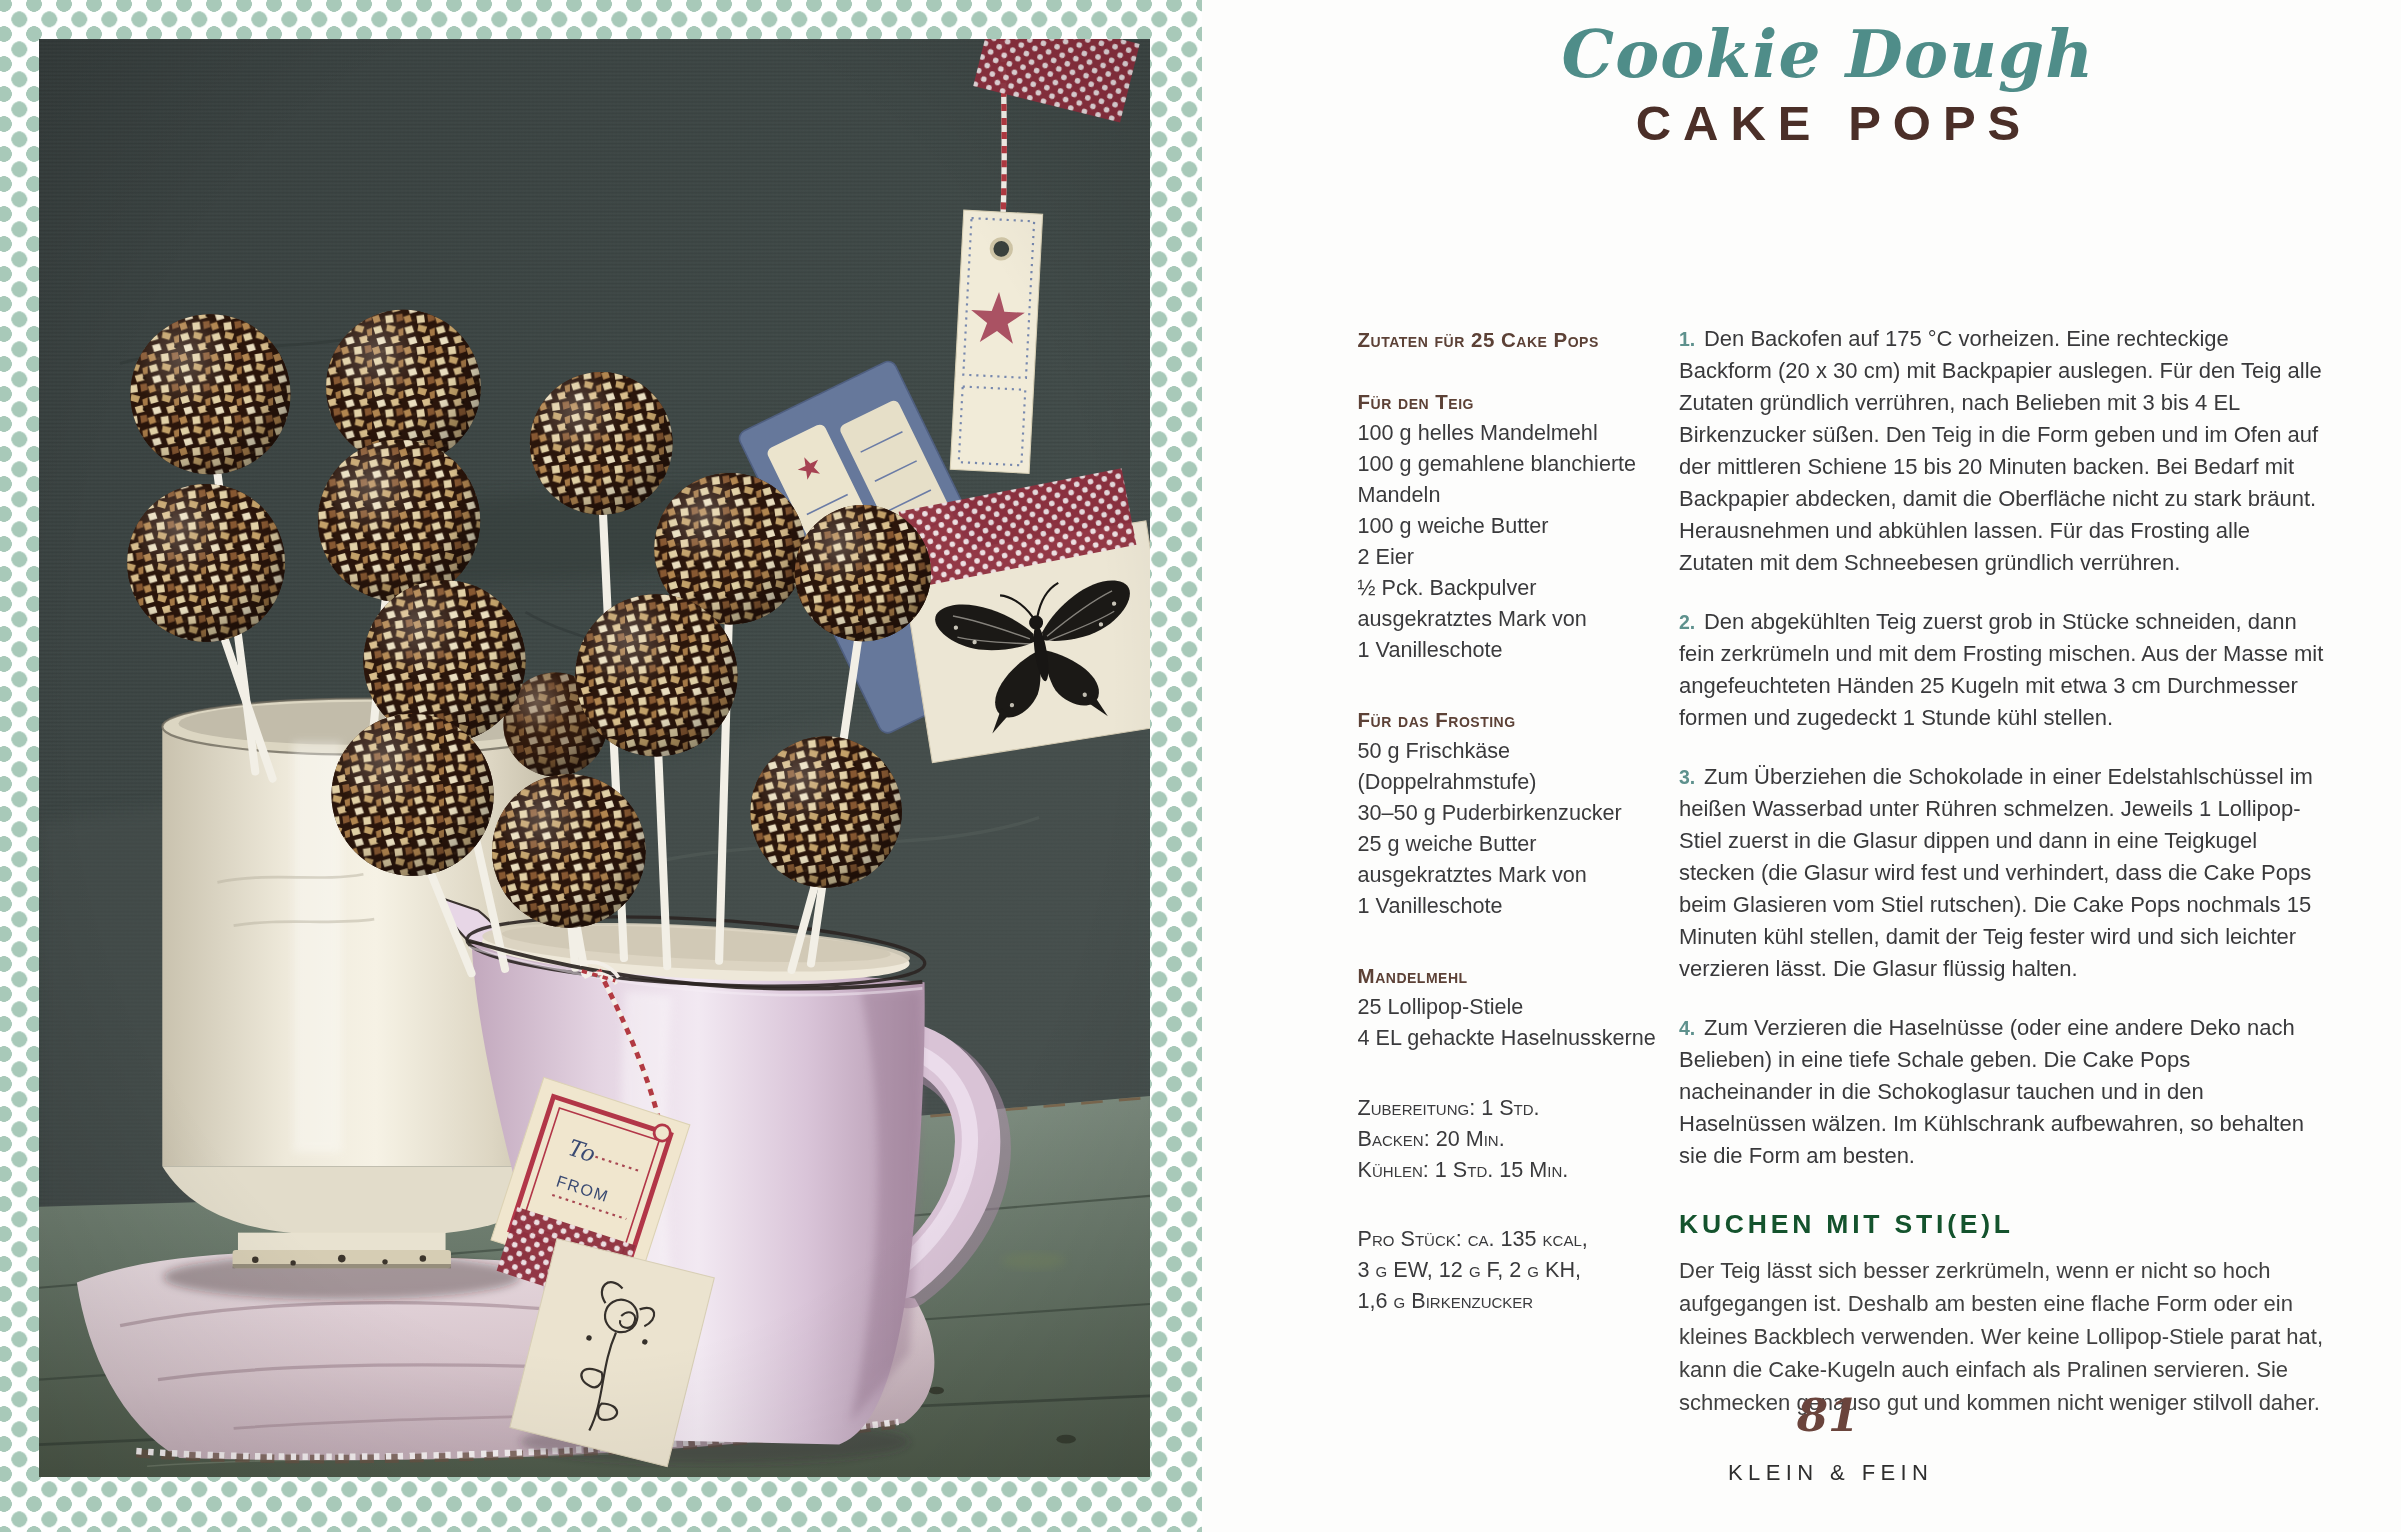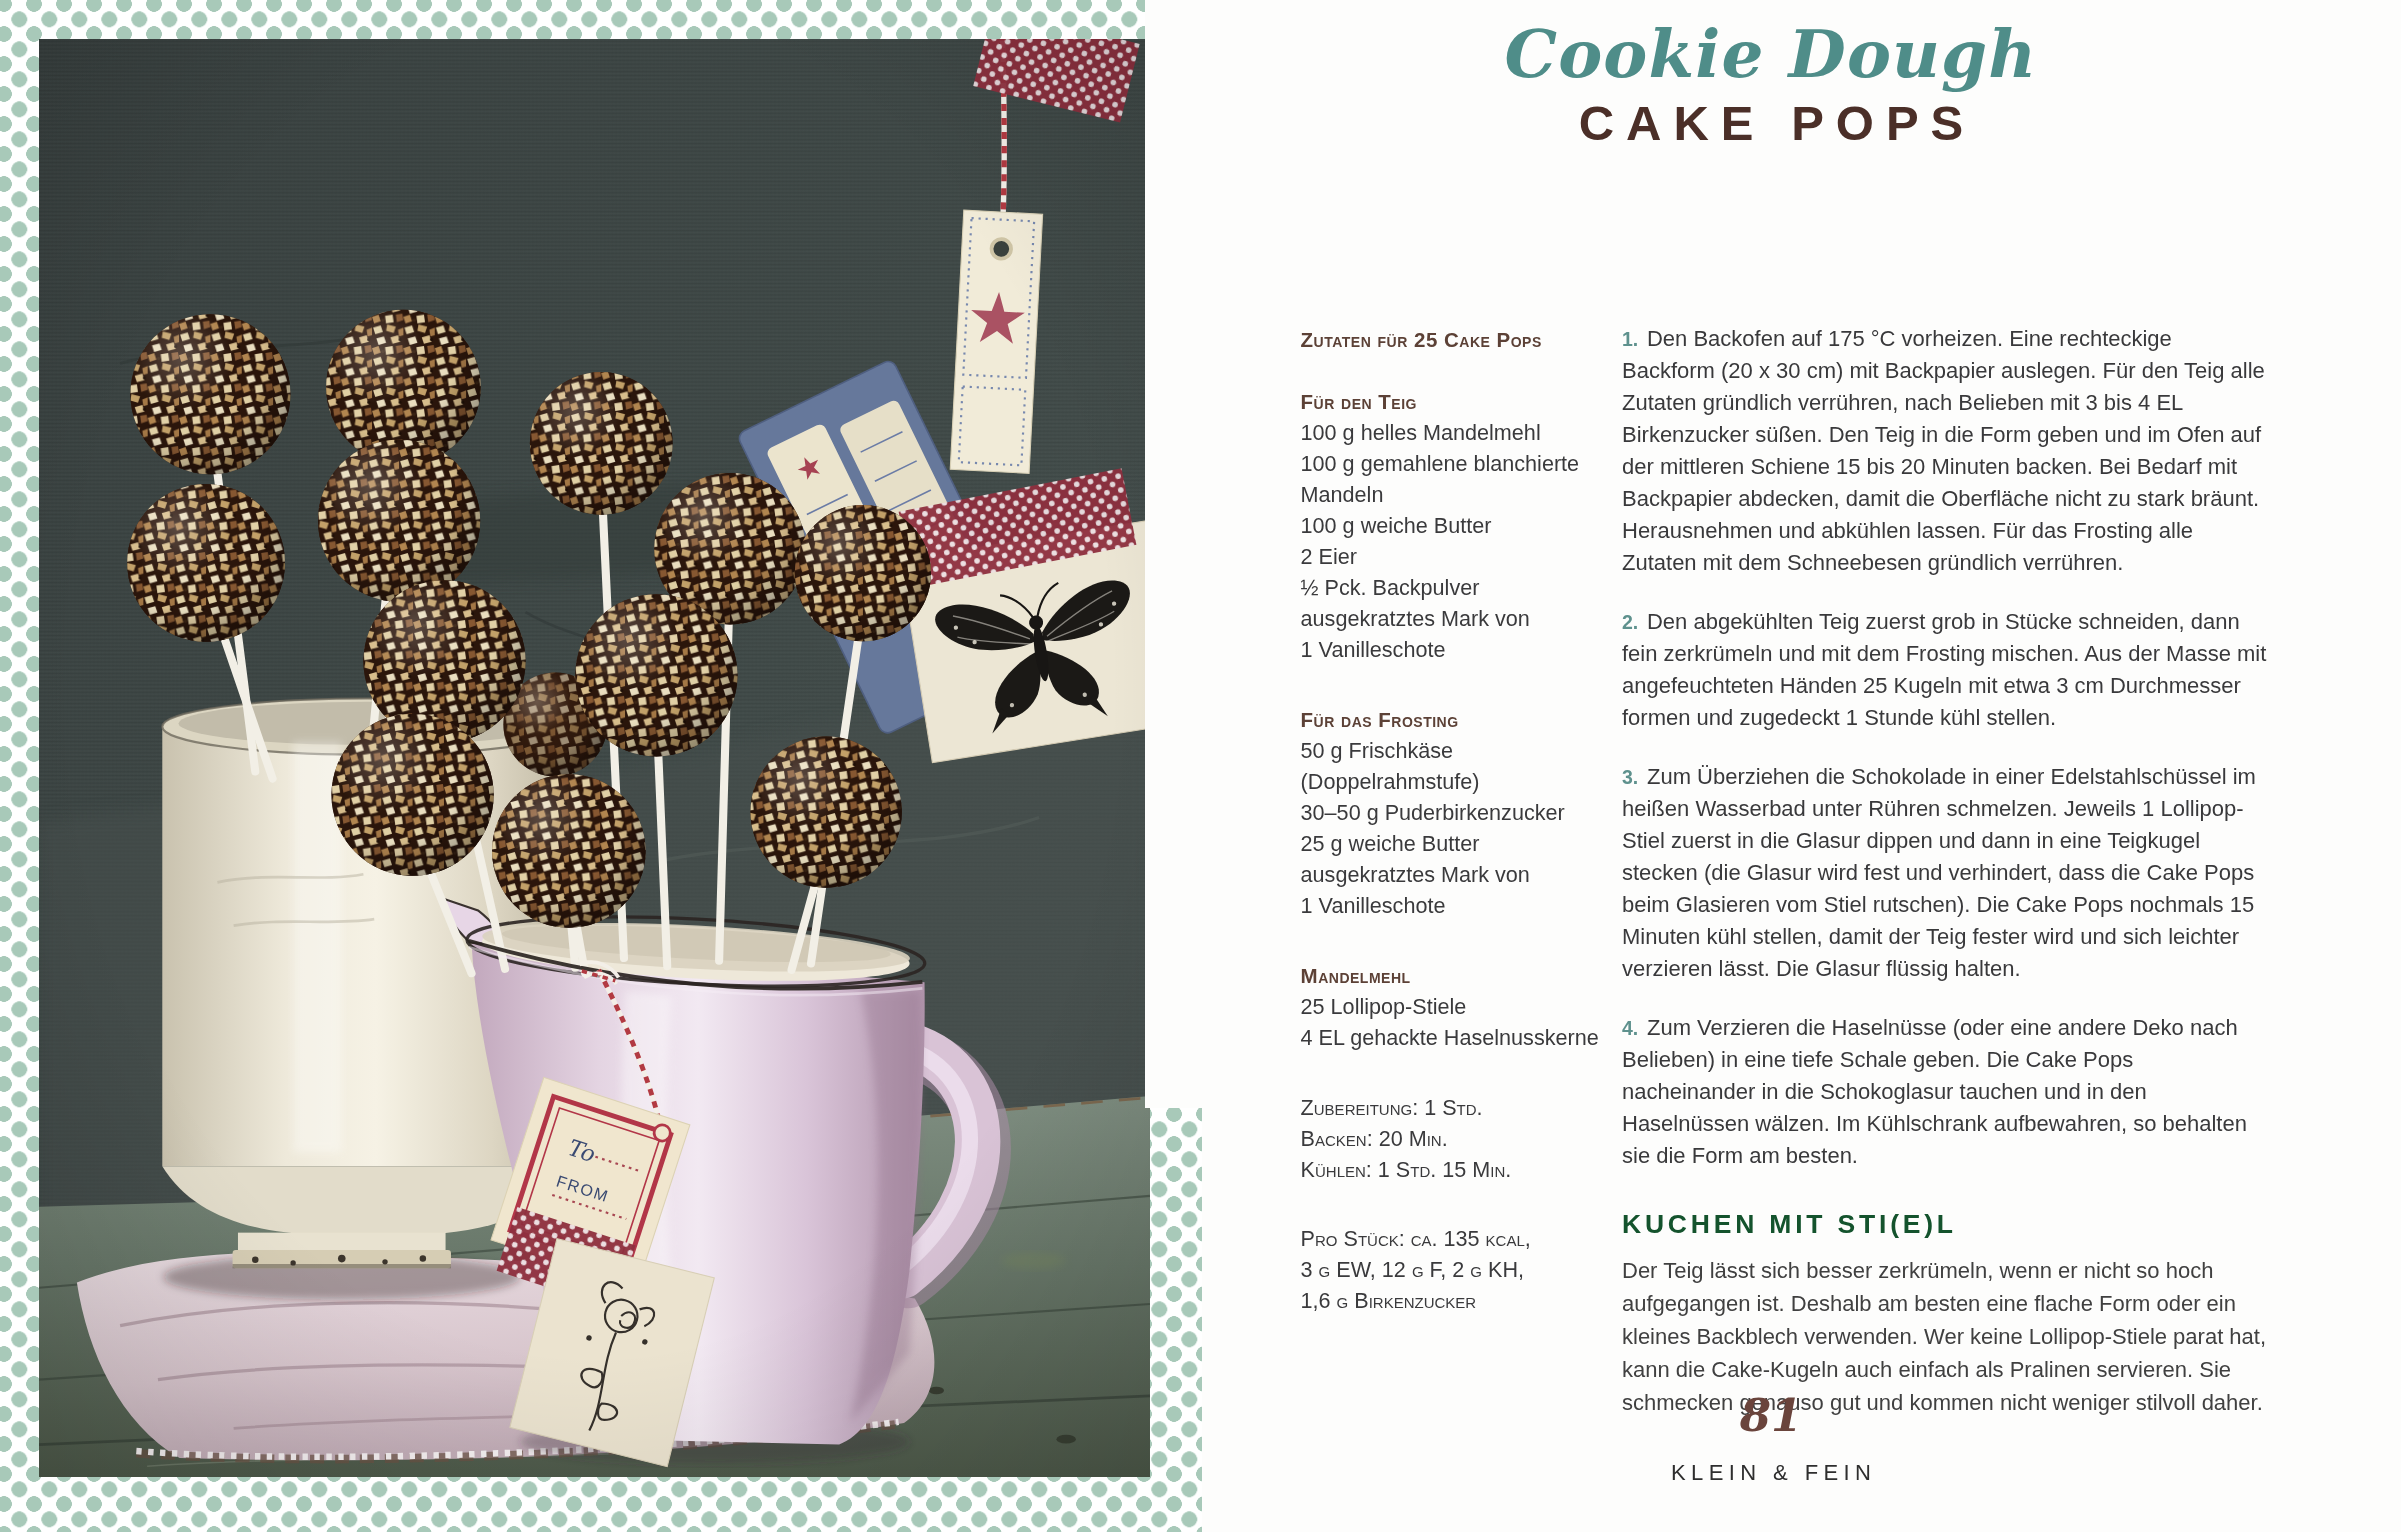--- a/index.html
+++ b/index.html
@@ -19,21 +19,21 @@
     background-size:30px 30px,30px 30px;
     background-position:4.3px 4.3px,19px 19px;
   }
   .photo{
     position:absolute;left:39px;top:39px;width:1111px;height:1438px;
     overflow:hidden;background:#3e4745;
   }
   .photo svg{display:block;width:1111px;height:1438px;}
 
   
-  .right-page{position:absolute;left:1145px;top:0;width:1200px;height:1108px;background:#fdfdfc;}
+  .right-page{position:absolute;left:1202px;top:0;width:1200px;height:1108px;background:#fdfdfc;}
   .content{position:absolute;left:134px;top:0;width:984px;height:1533px;}
 
   .title-script{
     position:absolute;top:15px;left:0;width:100%;text-align:center;
     font-family:"DejaVu Serif", serif;font-style:italic;font-weight:bold;
     font-size:66px;color:#4f8d89;letter-spacing:1.1px;
   }
   .title-main{
     position:absolute;top:95px;left:0;width:100%;text-align:center;
     font-size:49px;font-weight:bold;letter-spacing:12px;text-indent:12px;

